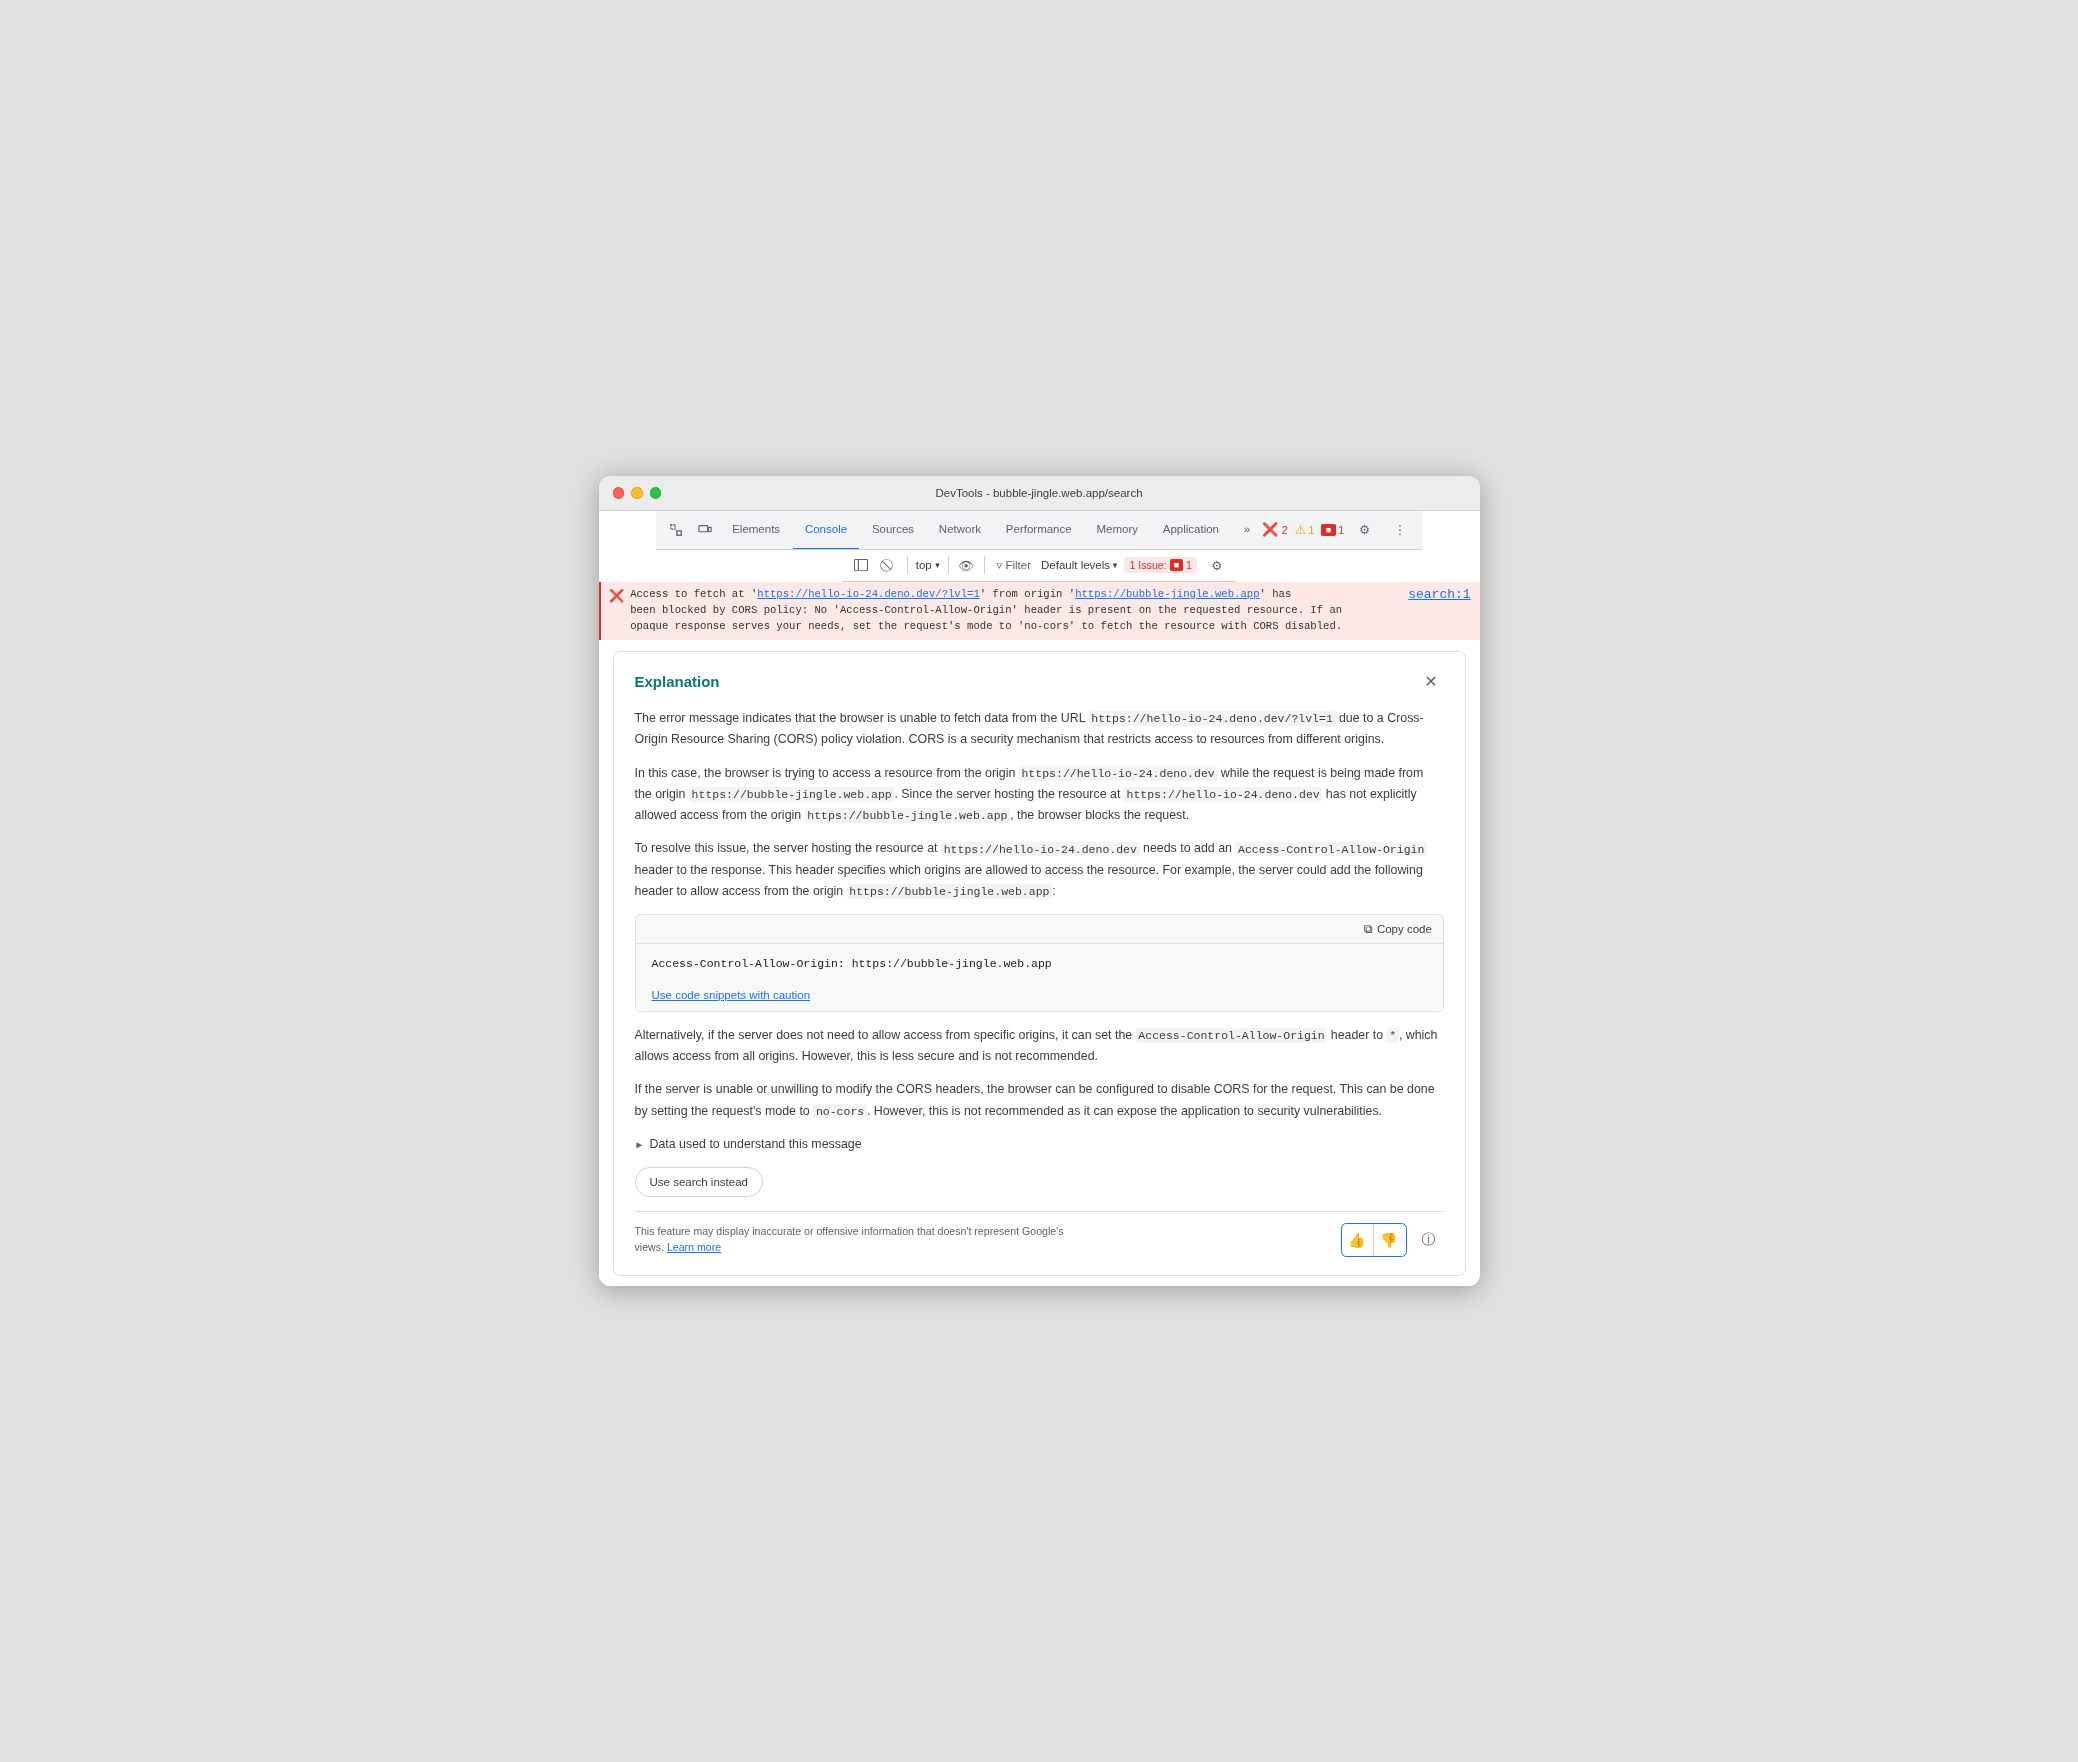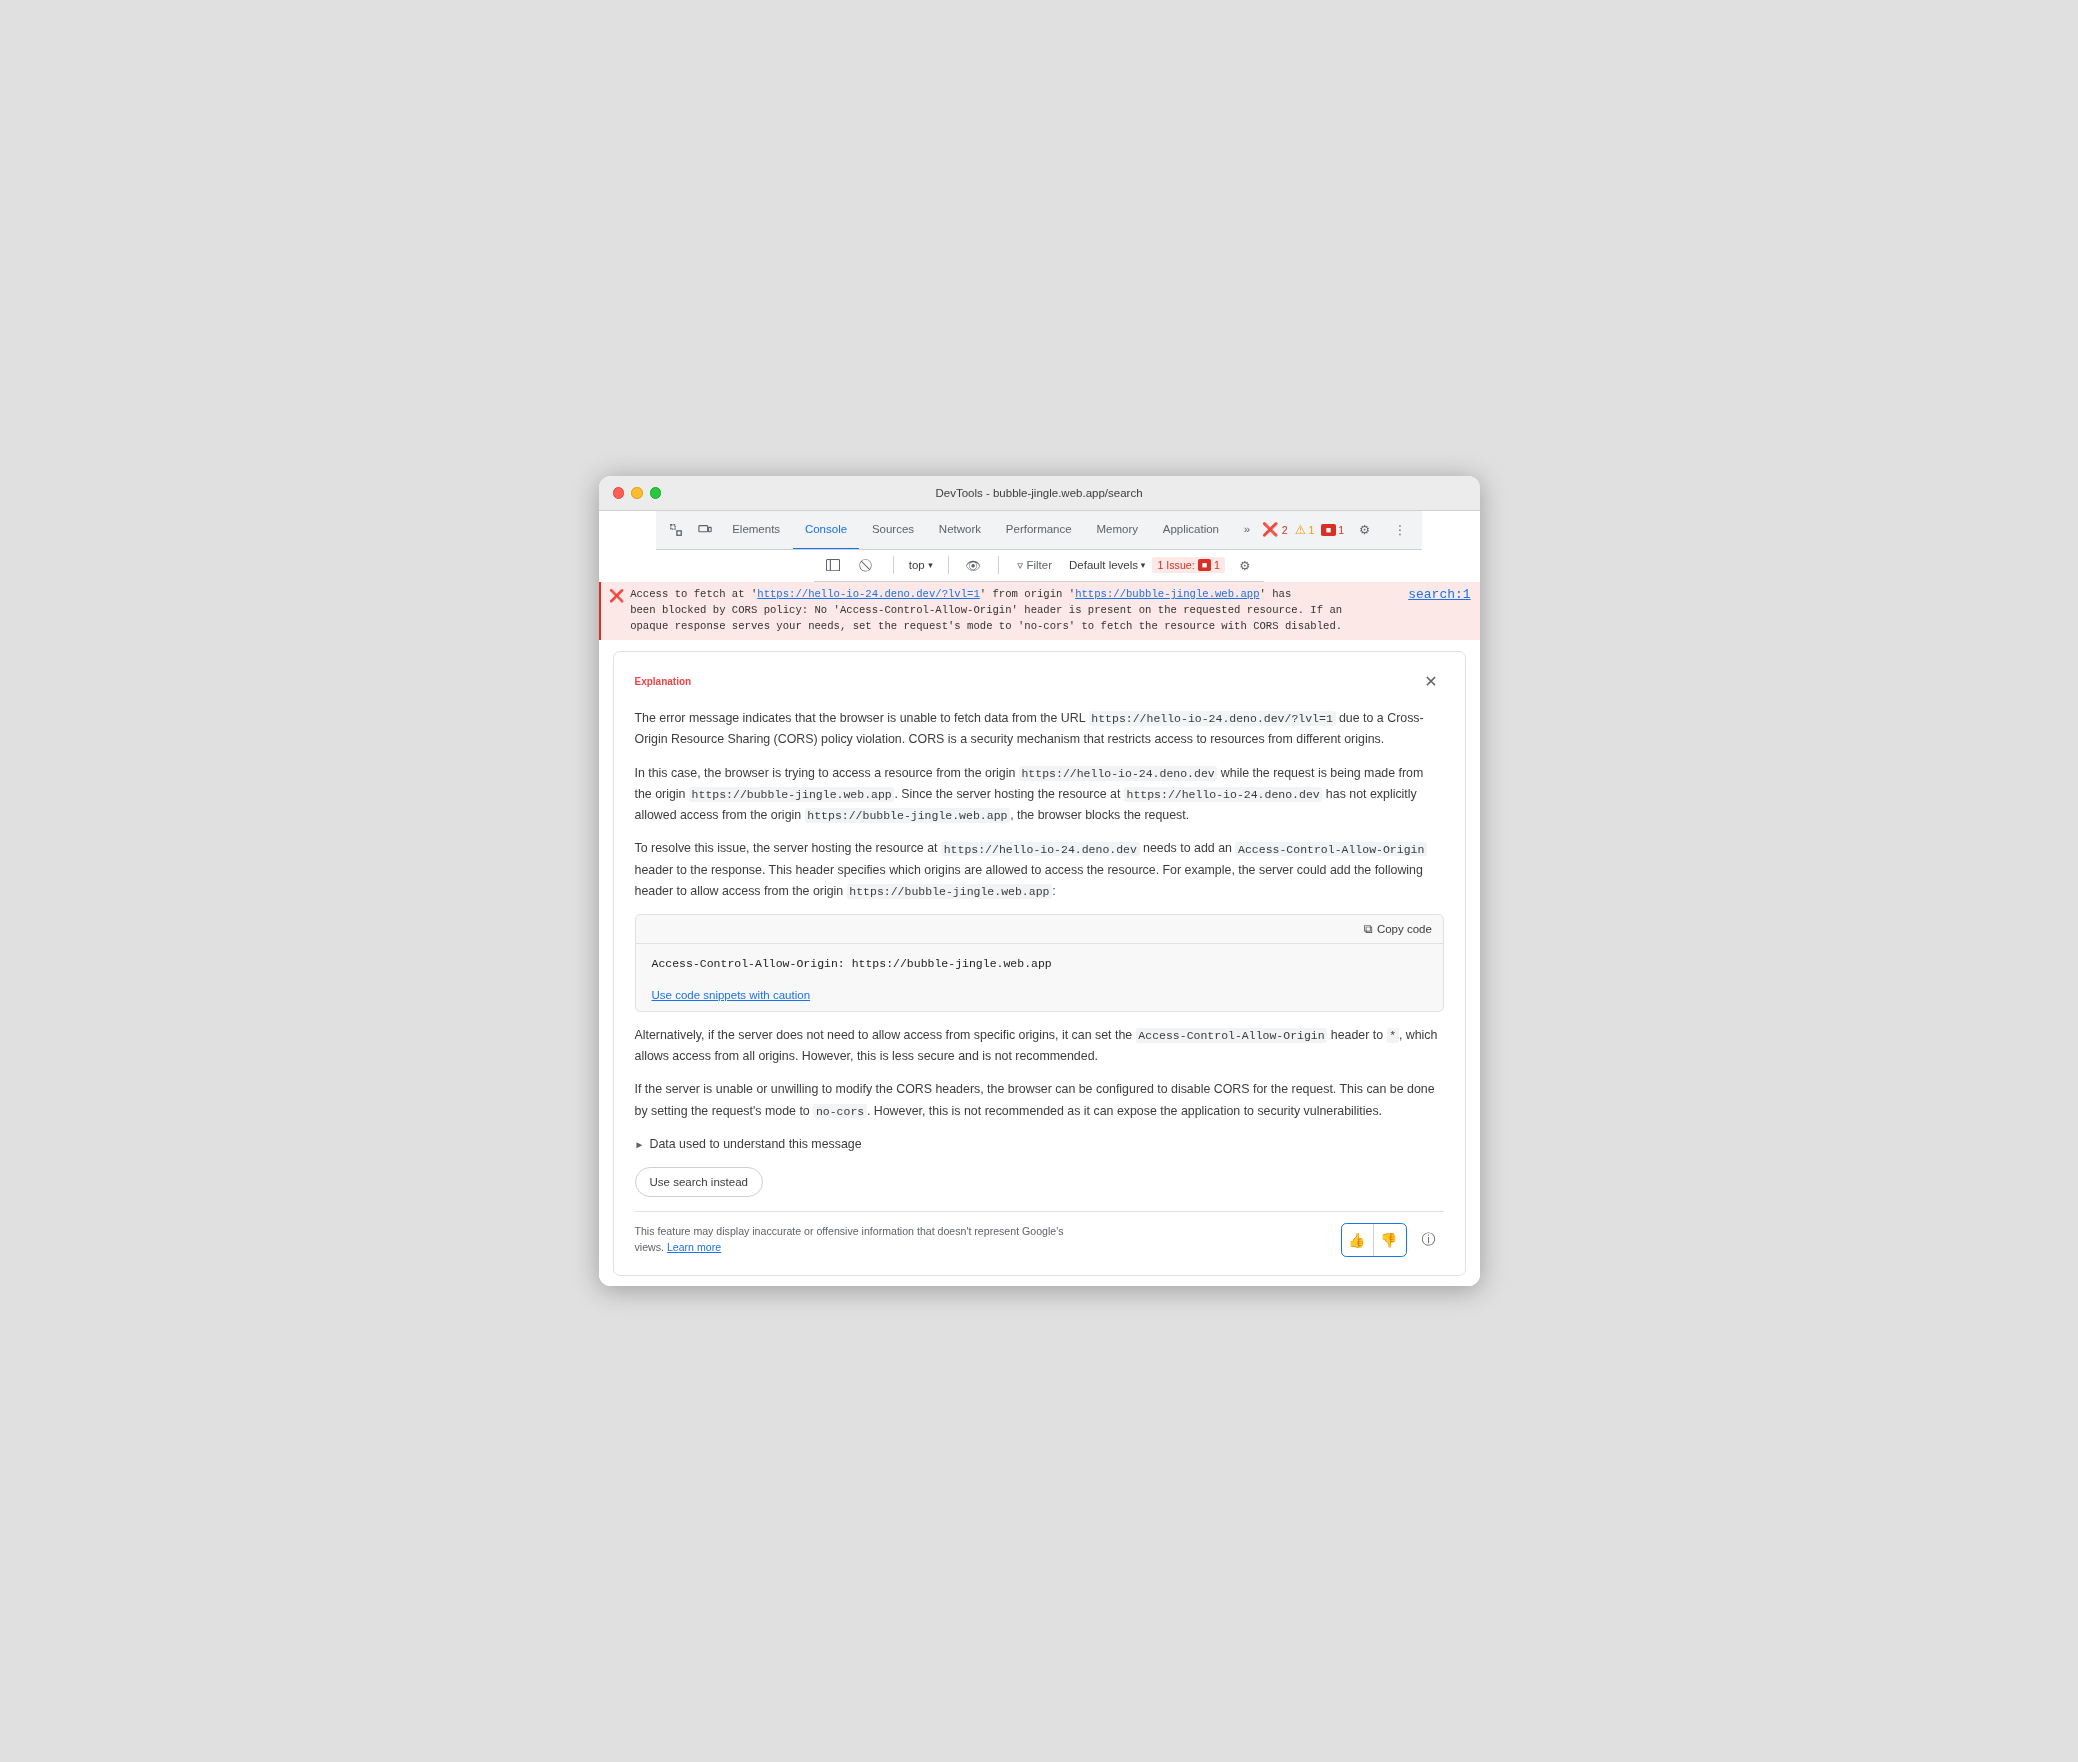--- a/index.html
+++ b/index.html
@@ -119,21 +119,21 @@
       gap: 2.7px;
       font-size: 10.6px;
       color: #d93025;
     }
     .toolbar-row {
       display: flex;
       align-items: center;
       border-bottom: 0.9px solid #d0d0d0;
       padding: 0 7px;
       height: 32px;
-      gap: 10px;
+      gap: 3px;
       background: #ffffff;
     }
     .toolbar-btn {
       width: 25px;
       height: 25px;
       display: flex;
       align-items: center;
       justify-content: center;
       border-radius: 3.5px;
       cursor: pointer;
@@ -236,23 +236,23 @@
       padding: 17.7px 21px;
       background: #fff;
     }
     .explanation-header {
       display: flex;
       justify-content: space-between;
       align-items: center;
       margin-bottom: 14px;
     }
     .explanation-title {
-      font-size: 10px;
+      font-size: 15px;
       font-weight: 600;
-      color: #ef4444;
+      color: #0f766e;
     }
     .close-btn {
       width: 25px;
       height: 25px;
       display: flex;
       align-items: center;
       justify-content: center;
       cursor: pointer;
       color: #5f6368;
       font-size: 16px;

